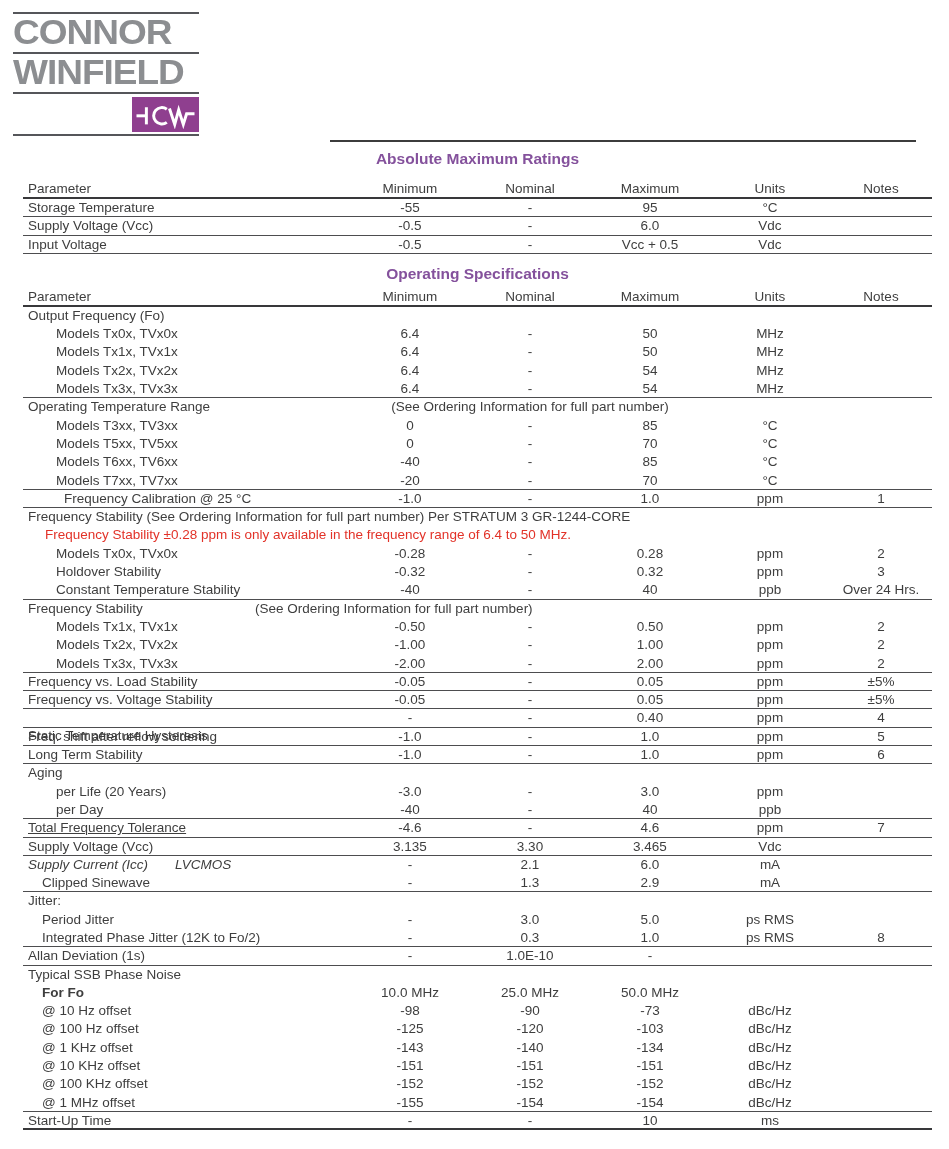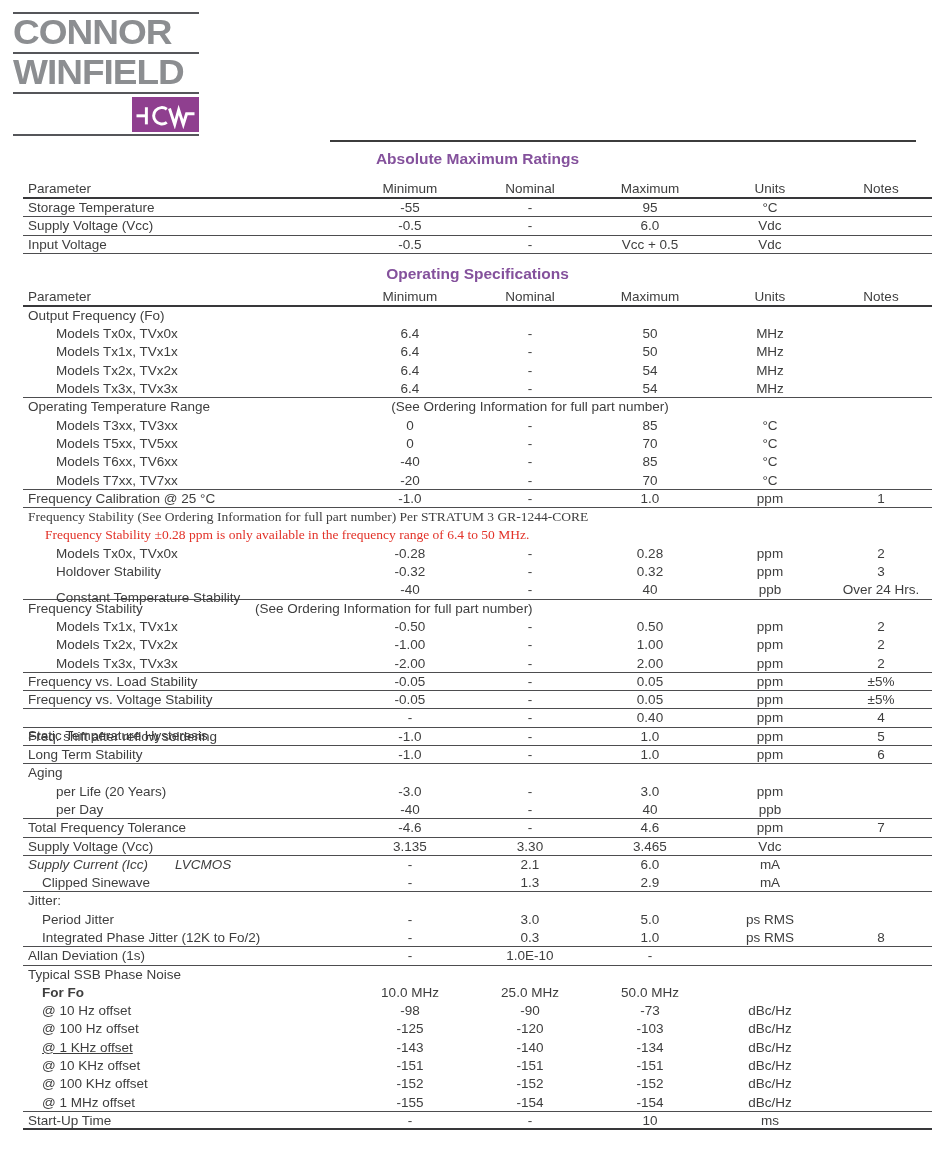--- a/index.html
+++ b/index.html
@@ -28,21 +28,21 @@
   }
   .thead { height:19px; line-height:17px; border-bottom:2px solid #38383a; }
   .row { height:18.3px; line-height:17.5px; position:relative; }
   .row.rule { border-bottom:1.5px solid #4d4d4f; }
   .row.thick { border-bottom:2px solid #38383a; }
   .hc, .cell { text-align:center; white-space:nowrap; }
   .hp, .pcell { text-align:left; padding-left:5px; white-space:nowrap; }
   .pcell .p2 { margin-left:27px; }
   .note-center { grid-column:2 / 5; text-align:center; white-space:nowrap; }
   .note-left { position:absolute; left:232px; top:0; white-space:nowrap; }
-  .full { grid-column:1 / 7; padding-left:5px; white-space:nowrap;font-family:Liberation Serif, serif; }
+  .full { grid-column:1 / 7; padding-left:5px; white-space:nowrap; }
   .full.red { padding-left:22px; }
   .bold { font-weight:bold; }
 </style>
 </head>
 <body>
 
 <div class="page">
 
   <div class="logo">
     <div class="bar"></div>
@@ -178,21 +178,21 @@
           </div>
           <div class="row rule">
             <div class="pcell" style="padding-left: 33px;"><span>Models T7xx, TV7xx</span></div>
             <div class="cell">-20</div>
             <div class="cell">-</div>
             <div class="cell">70</div>
             <div class="cell">°C</div>
             <div class="cell"></div>
           </div>
           <div class="row rule">
-            <div class="pcell" style="padding-left: 5px;"><span>Frequency Calibration @ 25 °C</span></div>
+            <div class="pcell" style="padding-left: 5px; margin-left: 36px;"><span>Frequency Calibration @ 25 °C</span></div>
             <div class="cell">-1.0</div>
             <div class="cell">-</div>
             <div class="cell">1.0</div>
             <div class="cell">ppm</div>
             <div class="cell">1</div>
           </div>
           <div class="row">
             <div class="full">Frequency Stability (See Ordering Information for full part number) Per STRATUM 3 GR-1244-CORE</div>
           </div>
           <div class="row">
@@ -208,21 +208,21 @@
           </div>
           <div class="row">
             <div class="pcell" style="padding-left: 33px;"><span>Holdover Stability</span></div>
             <div class="cell">-0.32</div>
             <div class="cell">-</div>
             <div class="cell">0.32</div>
             <div class="cell">ppm</div>
             <div class="cell">3</div>
           </div>
           <div class="row rule">
-            <div class="pcell" style="padding-left: 33px; margin-top: 8px;"><span>Constant Temperature Stability</span></div>
+            <div class="pcell" style="padding-left: 33px;"><span>Constant Temperature Stability</span></div>
             <div class="cell">-40</div>
             <div class="cell">-</div>
             <div class="cell">40</div>
             <div class="cell">ppb</div>
             <div class="cell">Over 24 Hrs.</div>
           </div>
           <div class="row">
             <div class="pcell" style="padding-left: 5px;"><span>Frequency Stability</span></div>
             <span class="note-left">(See Ordering Information for full part number)</span>
           </div>
@@ -303,21 +303,21 @@
           </div>
           <div class="row rule">
             <div class="pcell" style="padding-left: 33px;"><span>per Day</span></div>
             <div class="cell">-40</div>
             <div class="cell">-</div>
             <div class="cell">40</div>
             <div class="cell">ppb</div>
             <div class="cell"></div>
           </div>
           <div class="row rule">
-            <div class="pcell" style="padding-left: 5px;"><span>Total Frequency Tolerance</span></div>
+            <div class="pcell" style="padding-left: 5px; text-decoration: underline;"><span>Total Frequency Tolerance</span></div>
             <div class="cell">-4.6</div>
             <div class="cell">-</div>
             <div class="cell">4.6</div>
             <div class="cell">ppm</div>
             <div class="cell">7</div>
           </div>
           <div class="row rule">
             <div class="pcell" style="padding-left: 5px;"><span>Supply Voltage (Vcc)</span></div>
             <div class="cell">3.135</div>
             <div class="cell">3.30</div>
@@ -389,21 +389,21 @@
           </div>
           <div class="row">
             <div class="pcell" style="padding-left: 19px;"><span>@ 100 Hz offset</span></div>
             <div class="cell">-125</div>
             <div class="cell">-120</div>
             <div class="cell">-103</div>
             <div class="cell">dBc/Hz</div>
             <div class="cell"></div>
           </div>
           <div class="row">
-            <div class="pcell" style="padding-left: 19px; text-decoration: underline;"><span>@ 1 KHz offset</span></div>
+            <div class="pcell" style="padding-left: 19px;"><span>@ 1 KHz offset</span></div>
             <div class="cell">-143</div>
             <div class="cell">-140</div>
             <div class="cell">-134</div>
             <div class="cell">dBc/Hz</div>
             <div class="cell"></div>
           </div>
           <div class="row">
             <div class="pcell" style="padding-left: 19px;"><span>@ 10 KHz offset</span></div>
             <div class="cell">-151</div>
             <div class="cell">-151</div>

